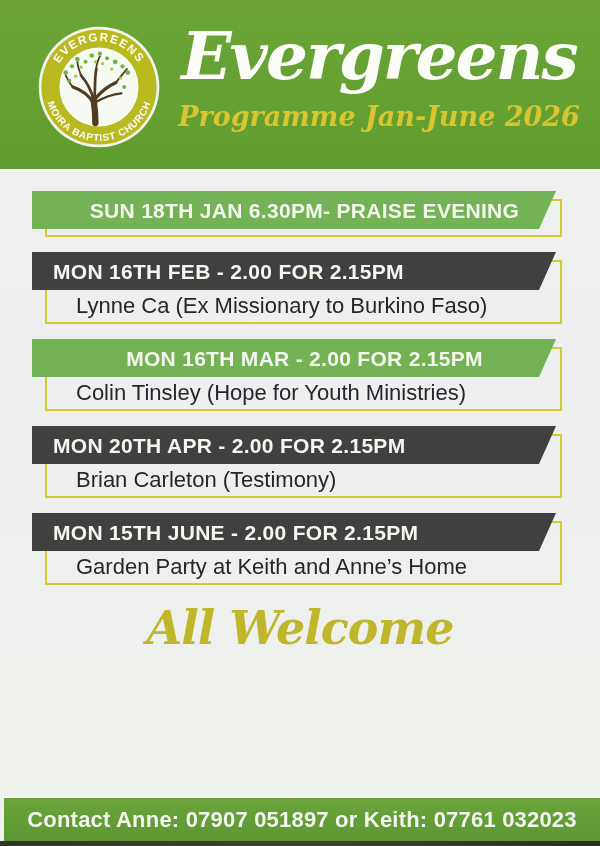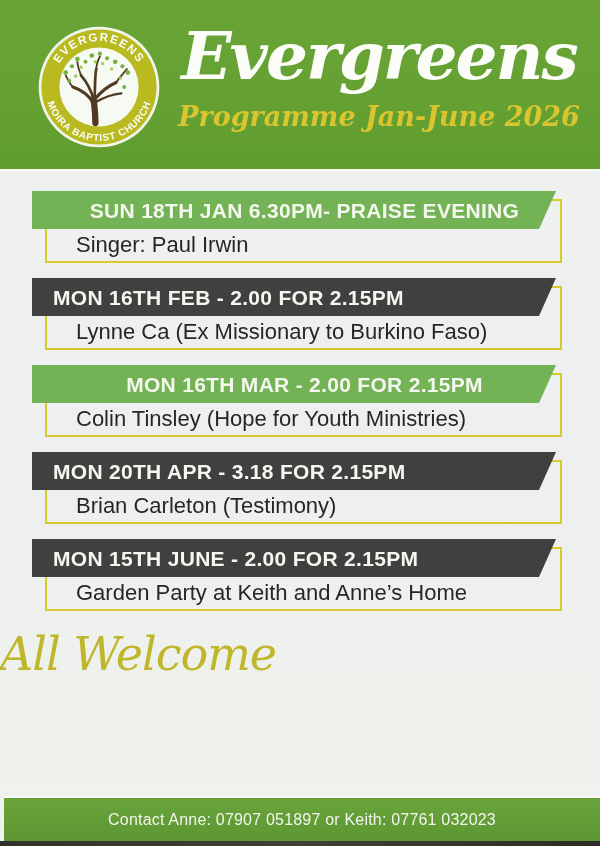--- a/index.html
+++ b/index.html
@@ -49,31 +49,31 @@
   .banner-yellow { background:#404040; }
   .detail {
     position:relative;
     padding:3px 30px 6px 76px;
     font-size:22px; line-height:26px; color:#26262a;
     white-space:nowrap;
   }
 
   
   .closing {
-    margin-top:8px; height:60px; 
-    font-family:"DejaVu Serif", serif; font-style:italic; font-weight:normal;
+    margin-top:8px; height:60px; text-align:center;
+    font-family:"DejaVu Serif", serif; font-style:italic; font-weight:bold;
     font-size:46px; line-height:56px; color:#c0b62b; letter-spacing:-1px;
   }
 
   
   .footer {
     position:absolute; left:4px; right:0; bottom:5px; height:45px;
     background:linear-gradient(180deg,#6aa43b 0%,#5c9733 100%);
     border-top:2px solid #fbfcf8;
-    color:#f3f6ee; font-weight:normal; font-size:16px; letter-spacing:0.2px;
+    color:#f3f6ee; font-weight:bold; font-size:22px; letter-spacing:0.2px;
     text-align:center; line-height:44px; box-sizing:border-box;
     white-space:nowrap;
   }
   .bottom-strip {
     position:absolute; left:0; right:0; bottom:0; height:5px;
     background:linear-gradient(90deg,#32312b 0%,#403f38 50%,#2c2b26 100%);
   }
 </style>
 </head>
 <body>
@@ -137,21 +137,20 @@
     <div class="subtitle">Programme Jan-June 2026</div>
   </div>
 </div>
 
 <div class="events">
 
   <div class="event">
     <div class="event-frame"></div>
     <div class="banner banner-green">SUN 18TH JAN 6.30PM- PRAISE EVENING</div>
     <div class="detail">
-      <div>Singer: Paul Irwin</div>
     </div>
   </div>
 
   <div class="event">
     <div class="event-frame"></div>
     <div class="banner banner-yellow">MON 16TH FEB - 2.00 FOR 2.15PM</div>
     <div class="detail">
       <div>Lynne Ca (Ex Missionary to Burkino Faso)</div>
     </div>
   </div>
@@ -159,21 +158,21 @@
   <div class="event">
     <div class="event-frame"></div>
     <div class="banner banner-green">MON 16TH MAR - 2.00 FOR 2.15PM</div>
     <div class="detail">
       <div>Colin Tinsley (Hope for Youth Ministries)</div>
     </div>
   </div>
 
   <div class="event">
     <div class="event-frame"></div>
-    <div class="banner banner-yellow">MON 20TH APR - 3.18 FOR 2.15PM</div>
+    <div class="banner banner-yellow">MON 20TH APR - 2.00 FOR 2.15PM</div>
     <div class="detail">
       <div>Brian Carleton (Testimony)</div>
     </div>
   </div>
 
 
   <div class="event">
     <div class="event-frame"></div>
     <div class="banner banner-yellow">MON 15TH JUNE - 2.00 FOR 2.15PM</div>
     <div class="detail">

